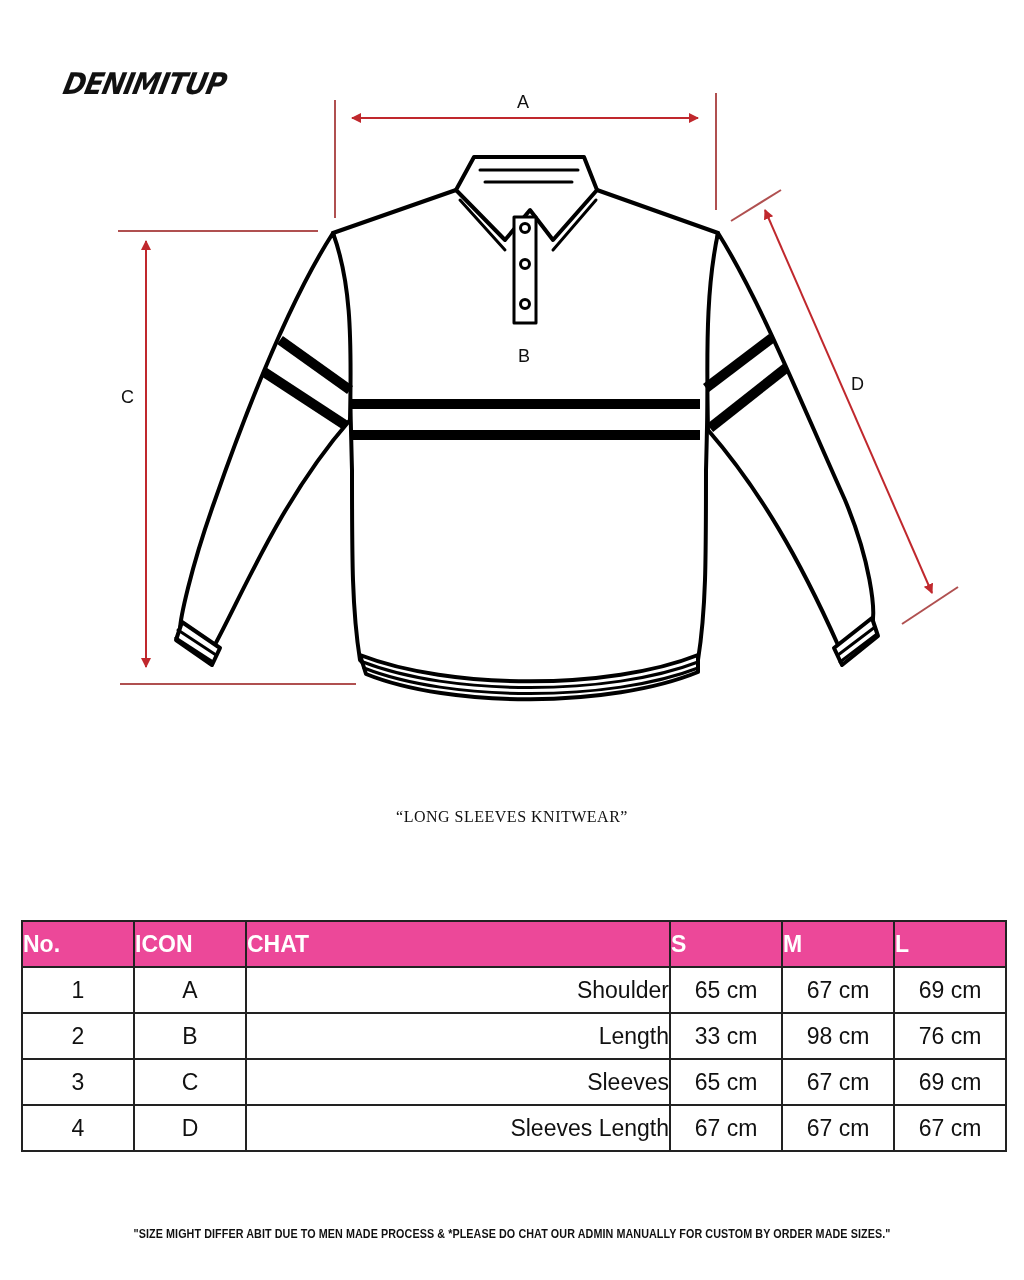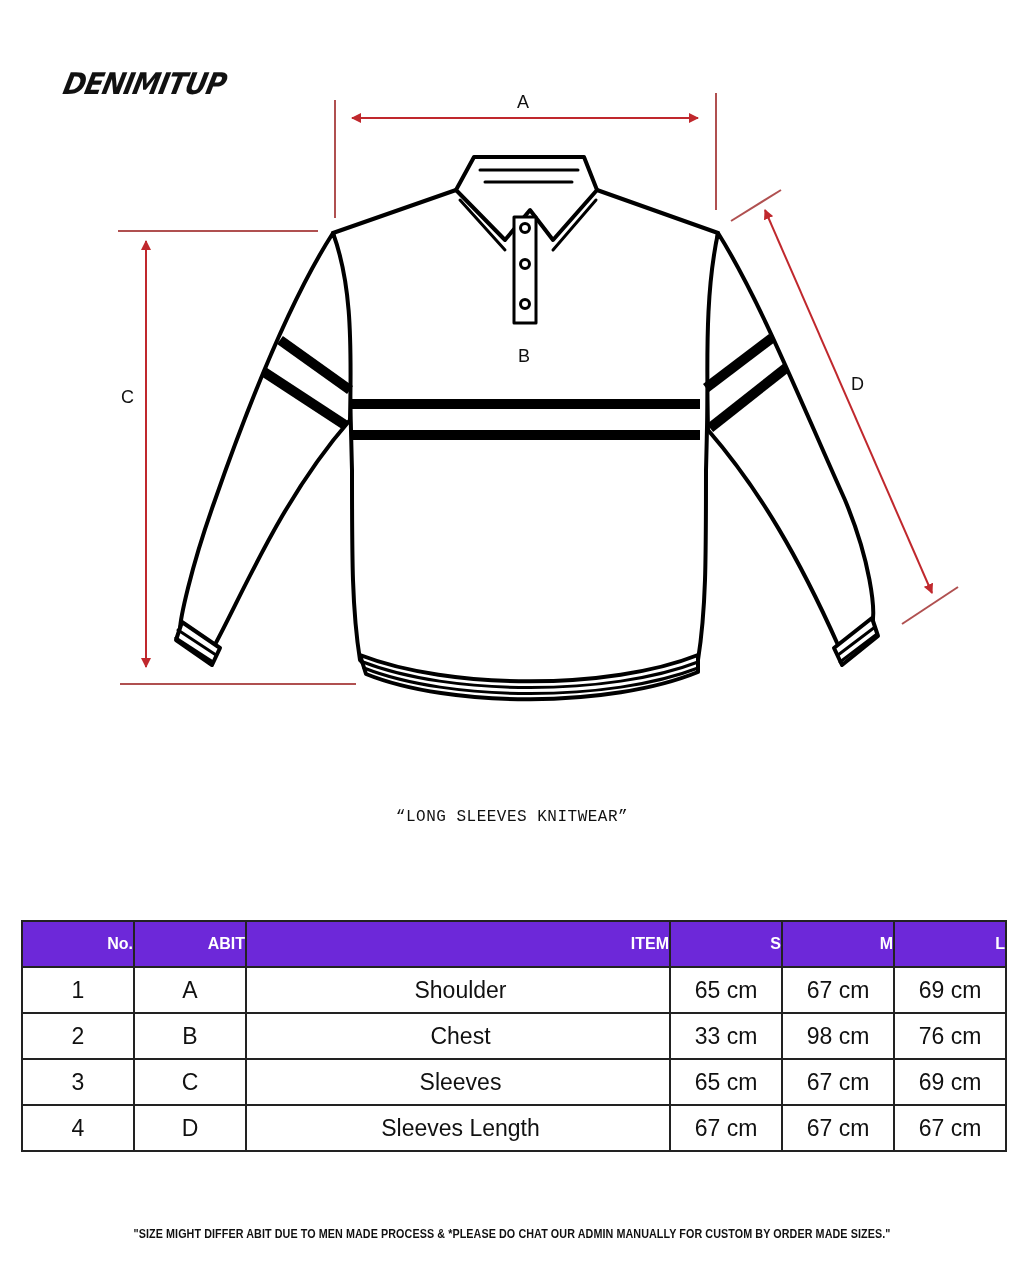--- a/index.html
+++ b/index.html
@@ -1,25 +1,25 @@
 <!DOCTYPE html>
 <html><head>
 <meta charset="utf-8">
 <style>
   html, body { margin: 0; padding: 0; background: #ffffff; }
   body { width: 1024px; height: 1280px; position: relative; overflow: hidden; font-family: "Liberation Sans", sans-serif; }
   .brand { position: absolute; left: 64px; top: 68px; font-family: "DejaVu Sans", sans-serif; font-style: italic; font-weight: bold; font-size: 27px; letter-spacing: -1px; color: #111; transform: skewX(-12deg) scaleY(1.1); }
   .diagram { position: absolute; left: 0; top: 0; }
   .dim-label { position: absolute; font-family: "Liberation Sans", sans-serif; font-size: 18px; color: #111; }
-  .caption { position: absolute; left: 0; width: 1024px; top: 808px; text-align: center; font-family: Liberation Mono, monospace; font-size: 16px; letter-spacing: 0.5px; color: #111; }
+  .caption { position: absolute; left: 0; width: 1024px; top: 808px; text-align: center; font-family: Liberation Serif, serif; font-size: 16px; letter-spacing: 0.5px; color: #111; }
   table.size { position: absolute; left: 21px; top: 920px; width: 984px; border-collapse: collapse; table-layout: fixed; }
   table.size th, table.size td { border: 2px solid #222; height: 44px; padding: 0; }
-  table.size th { background: #6d28d9; color: #ffffff; font-weight: bold; font-size: 16px; text-align: right; }
+  table.size th { background: #ec4899; color: #ffffff; font-weight: bold; font-size: 23px; text-align: left; }
   table.size td { font-size: 23px; color: #111; text-align: center; }
-  table.size td.item { text-align: center; padding-left: 5px; }
+  table.size td.item { text-align: right; padding-left: 5px; }
   .footnote { position: absolute; left: 0; width: 1024px; top: 1227px; text-align: center; font-family: "Liberation Sans", sans-serif; font-weight: bold; font-size: 12.5px; color: #111; transform: scaleX(0.86); letter-spacing: 0.1px; }
 </style>
 </head>
 <body>
 
 <div class="brand">DENIMITUP</div>
 
 <svg class="diagram" width="1024" height="760" viewBox="0 0 1024 760">
   <defs>
     <marker id="arr" viewBox="0 0 10 10" refX="9" refY="5" markerWidth="5" markerHeight="5" orient="auto-start-reverse">
@@ -94,40 +94,40 @@
     <col style="width:112px">
       <col style="width:112px">
       <col style="width:424px">
       <col style="width:112px">
       <col style="width:112px">
       <col style="width:112px">
   </colgroup>
   <thead>
     <tr>
       <th>No.</th>
-      <th>ABIT</th>
-      <th>ITEM</th>
+      <th>ICON</th>
+      <th>CHAT</th>
       <th>S</th>
       <th>M</th>
       <th>L</th>
     </tr>
   </thead>
   <tbody>
     <tr>
       <td>1</td>
       <td>A</td>
       <td class="item">Shoulder</td>
       <td>65 cm</td>
       <td>67 cm</td>
       <td>69 cm</td>
     </tr>
     <tr>
       <td>2</td>
       <td>B</td>
-      <td class="item">Chest</td>
+      <td class="item">Length</td>
       <td>33 cm</td>
       <td>98 cm</td>
       <td>76 cm</td>
     </tr>
     <tr>
       <td>3</td>
       <td>C</td>
       <td class="item">Sleeves</td>
       <td>65 cm</td>
       <td>67 cm</td>

